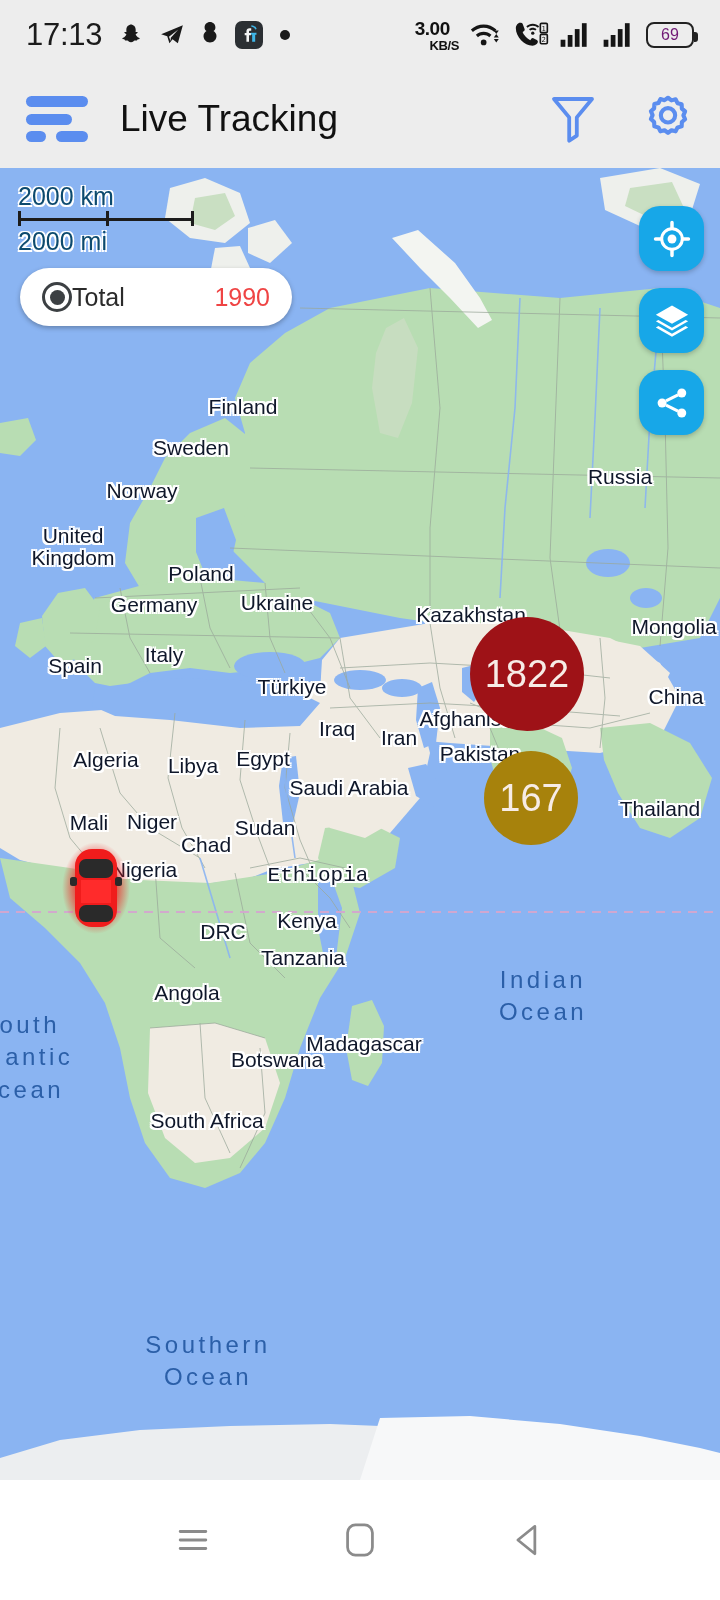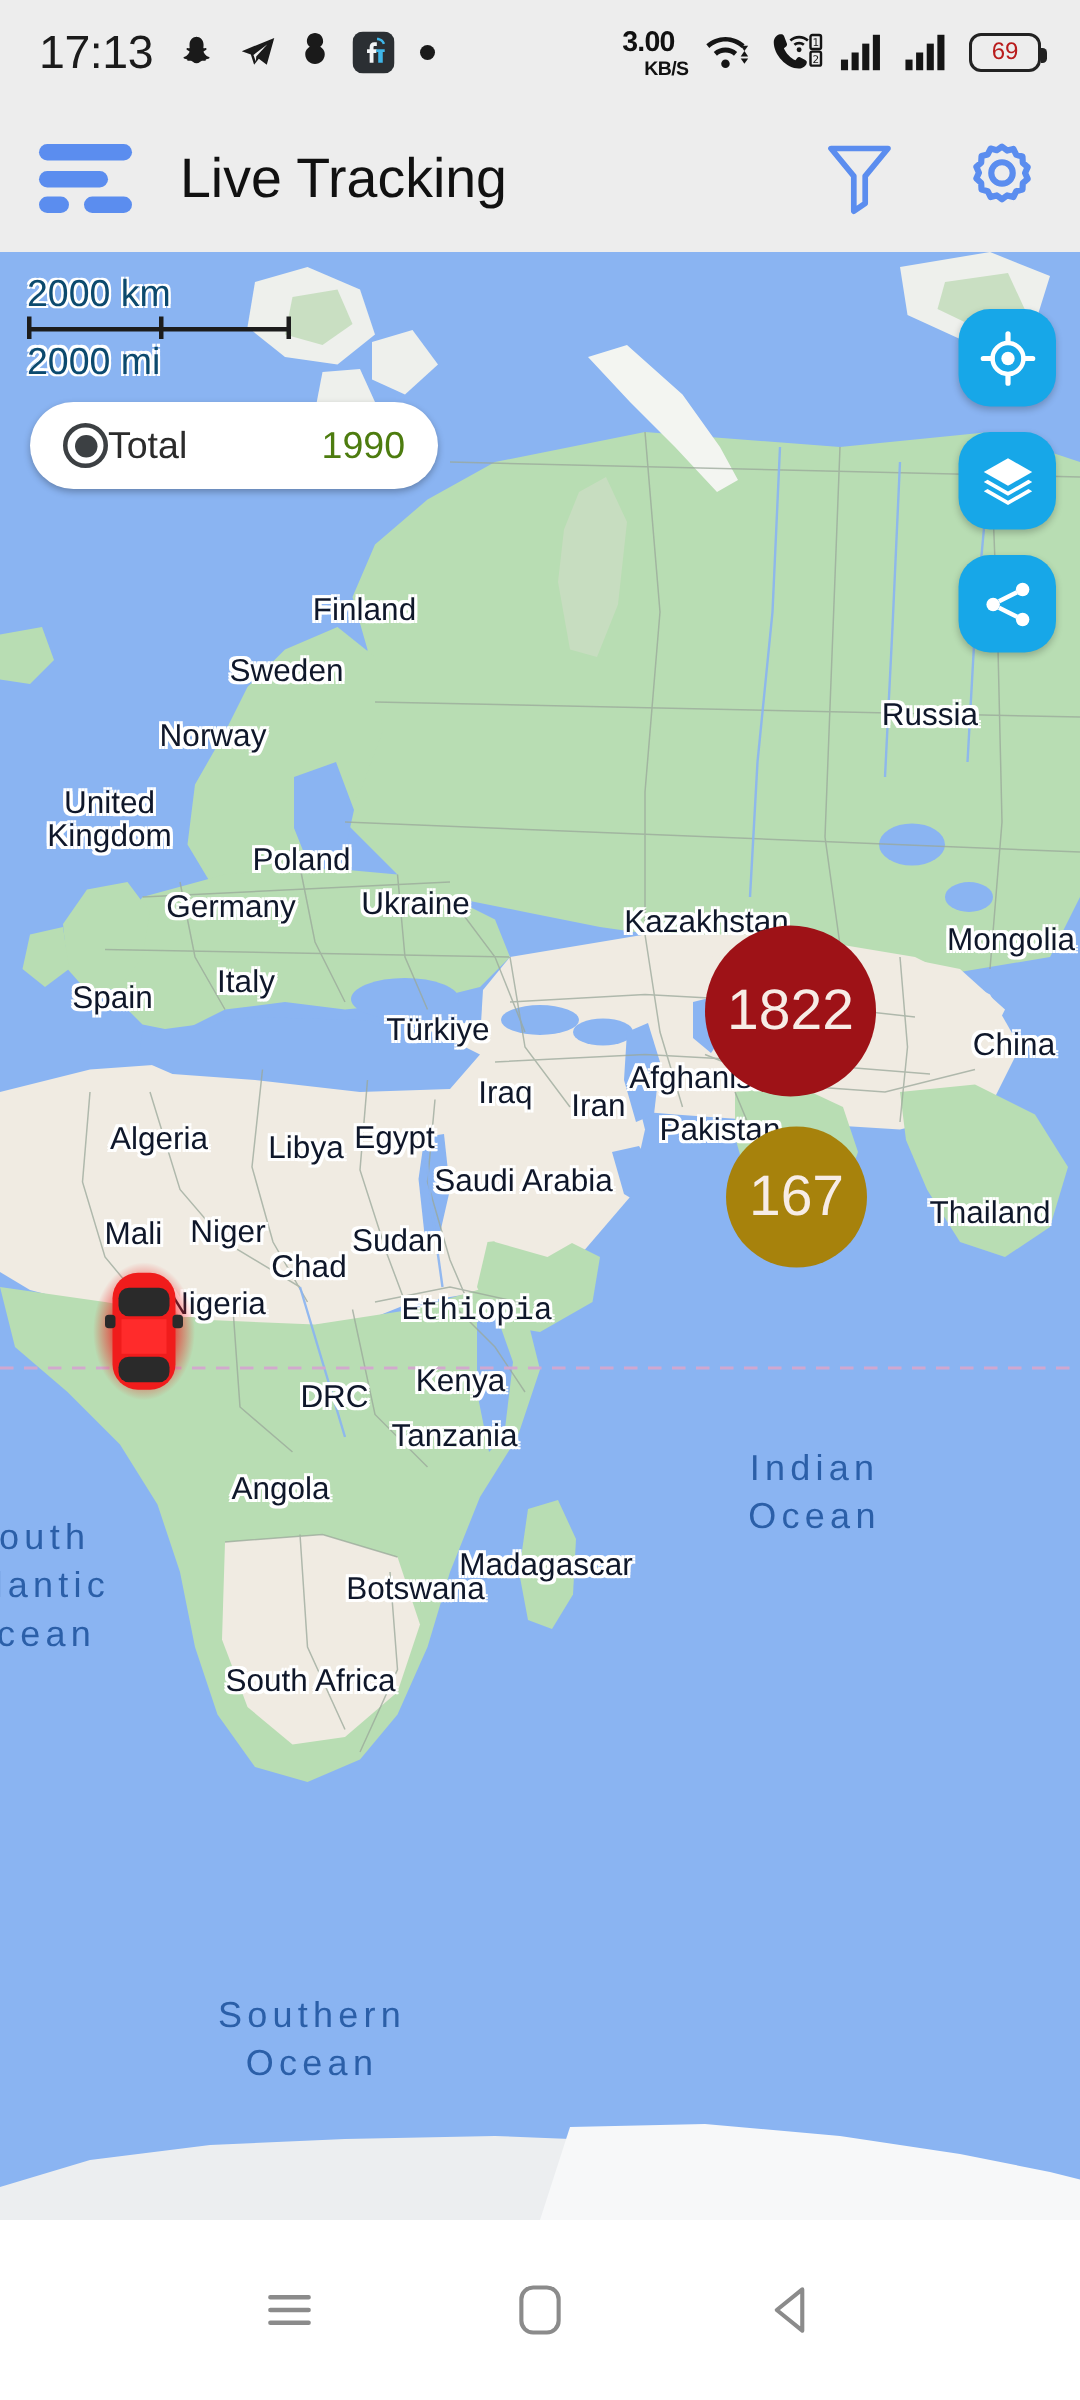--- a/index.html
+++ b/index.html
@@ -22,21 +22,21 @@
   .status-right{ display:flex; align-items:center; gap:11px; }
   .net-speed{ display:flex; flex-direction:column; align-items:center; line-height:1; }
   .net-speed .n{ font-size:19px; font-weight:bold; color:#111; letter-spacing:-0.5px;}
   .net-speed .u{ font-size:13px; font-weight:bold; color:#111; letter-spacing:-0.4px; margin-top:1px;padding-left:24px;}
   .sicon{ display:block; }
   .battery{
     width:48px;height:26px;border:2.5px solid #222;border-radius:8px;
     display:flex;align-items:center;justify-content:center;position:relative;
   }
   .battery:after{content:"";position:absolute;right:-6px;top:8px;width:4px;height:10px;background:#222;border-radius:0 3px 3px 0;}
-  .battery span{font-size:16px;color:#b91c1c;}
+  .battery span{font-size:16px;color:#701a75;}
 
   
   .app-bar{
     position:absolute; top:70px; left:0; width:720px; height:98px;
     background:#ededed; display:flex; align-items:center; padding:0 26px;
   }
   .menu-icon{ width:62px; height:46px; display:flex; flex-direction:column; justify-content:space-between; cursor:pointer;}
   .menu-icon .r{ display:flex; gap:10px; }
   .menu-icon i{ display:block; height:11px; border-radius:6px; background:#5b8def; }
   .bar-title{
@@ -80,21 +80,21 @@
   
   .total-pill{
     position:absolute; left:20px; top:100px; width:272px; height:58px;
     background:#fff; border-radius:29px; box-shadow:0 2px 5px rgba(0,0,0,.28);
     display:flex; align-items:center; padding:0 22px; cursor:pointer;
   }
   .radio{ width:30px;height:30px;border:3.5px solid #3c4043;border-radius:50%;
           display:flex;align-items:center;justify-content:center;flex:none;}
   .radio i{ width:15px;height:15px;background:#3c4043;border-radius:50%;display:block;}
   .total-lab{ font-size:25px;color:#2b2b2b; }
-  .total-val{ font-size:25px;color:#4d7c0f; margin-left:auto; }
+  .total-val{ font-size:25px;color:#ef4444; margin-left:auto; }
 
   
   .fabs{ position:absolute; right:16px; top:38px; display:flex; flex-direction:column; gap:17px; }
   .fab{
     width:65px;height:65px;border-radius:21px;background:#17a7e8;
     display:flex;align-items:center;justify-content:center;cursor:pointer;
     box-shadow:0 2px 5px rgba(0,0,0,.22);
   }
 
   
@@ -350,21 +350,21 @@
       <div class="clabel" style="left: 164px; top: 487px;">Italy</div>
       <div class="clabel" style="left: 75px; top: 498px;">Spain</div>
       <div class="clabel" style="left: 292px; top: 519px;">Türkiye</div>
       <div class="clabel" style="left: 676px; top: 529px;">China</div>
       <div class="clabel" style="left: 337px; top: 561px;">Iraq</div>
       <div class="clabel" style="left: 399px; top: 570px;">Iran</div>
       <div class="clabel" style="left: 475px; top: 551px;">Afghanistan</div>
       <div class="clabel" style="left: 480px; top: 586px;">Pakistan</div>
       <div class="clabel" style="left: 263px; top: 591px;">Egypt</div>
       <div class="clabel" style="left: 106px; top: 592px;">Algeria</div>
-      <div class="clabel" style="left: 204px; top: 598px;">Libya</div>
+      <div class="clabel" style="left: 193px; top: 598px;">Libya</div>
       <div class="clabel" style="left: 349px; top: 620px;">Saudi Arabia</div>
       <div class="clabel" style="left: 89px; top: 655px;">Mali</div>
       <div class="clabel" style="left: 152px; top: 654px;">Niger</div>
       <div class="clabel" style="left: 265px; top: 660px;">Sudan</div>
       <div class="clabel" style="left: 206px; top: 677px;">Chad</div>
       <div class="clabel" style="left: 660px; top: 641px;">Thailand</div>
       <div class="clabel" style="left: 144px; top: 702px;">Nigeria</div>
       <div class="clabel" style="left: 318px; top: 707px; font-family: Liberation Mono, monospace;">Ethiopia</div>
       <div class="clabel" style="left: 307px; top: 753px;">Kenya</div>
       <div class="clabel" style="left: 223px; top: 764px;">DRC</div>

